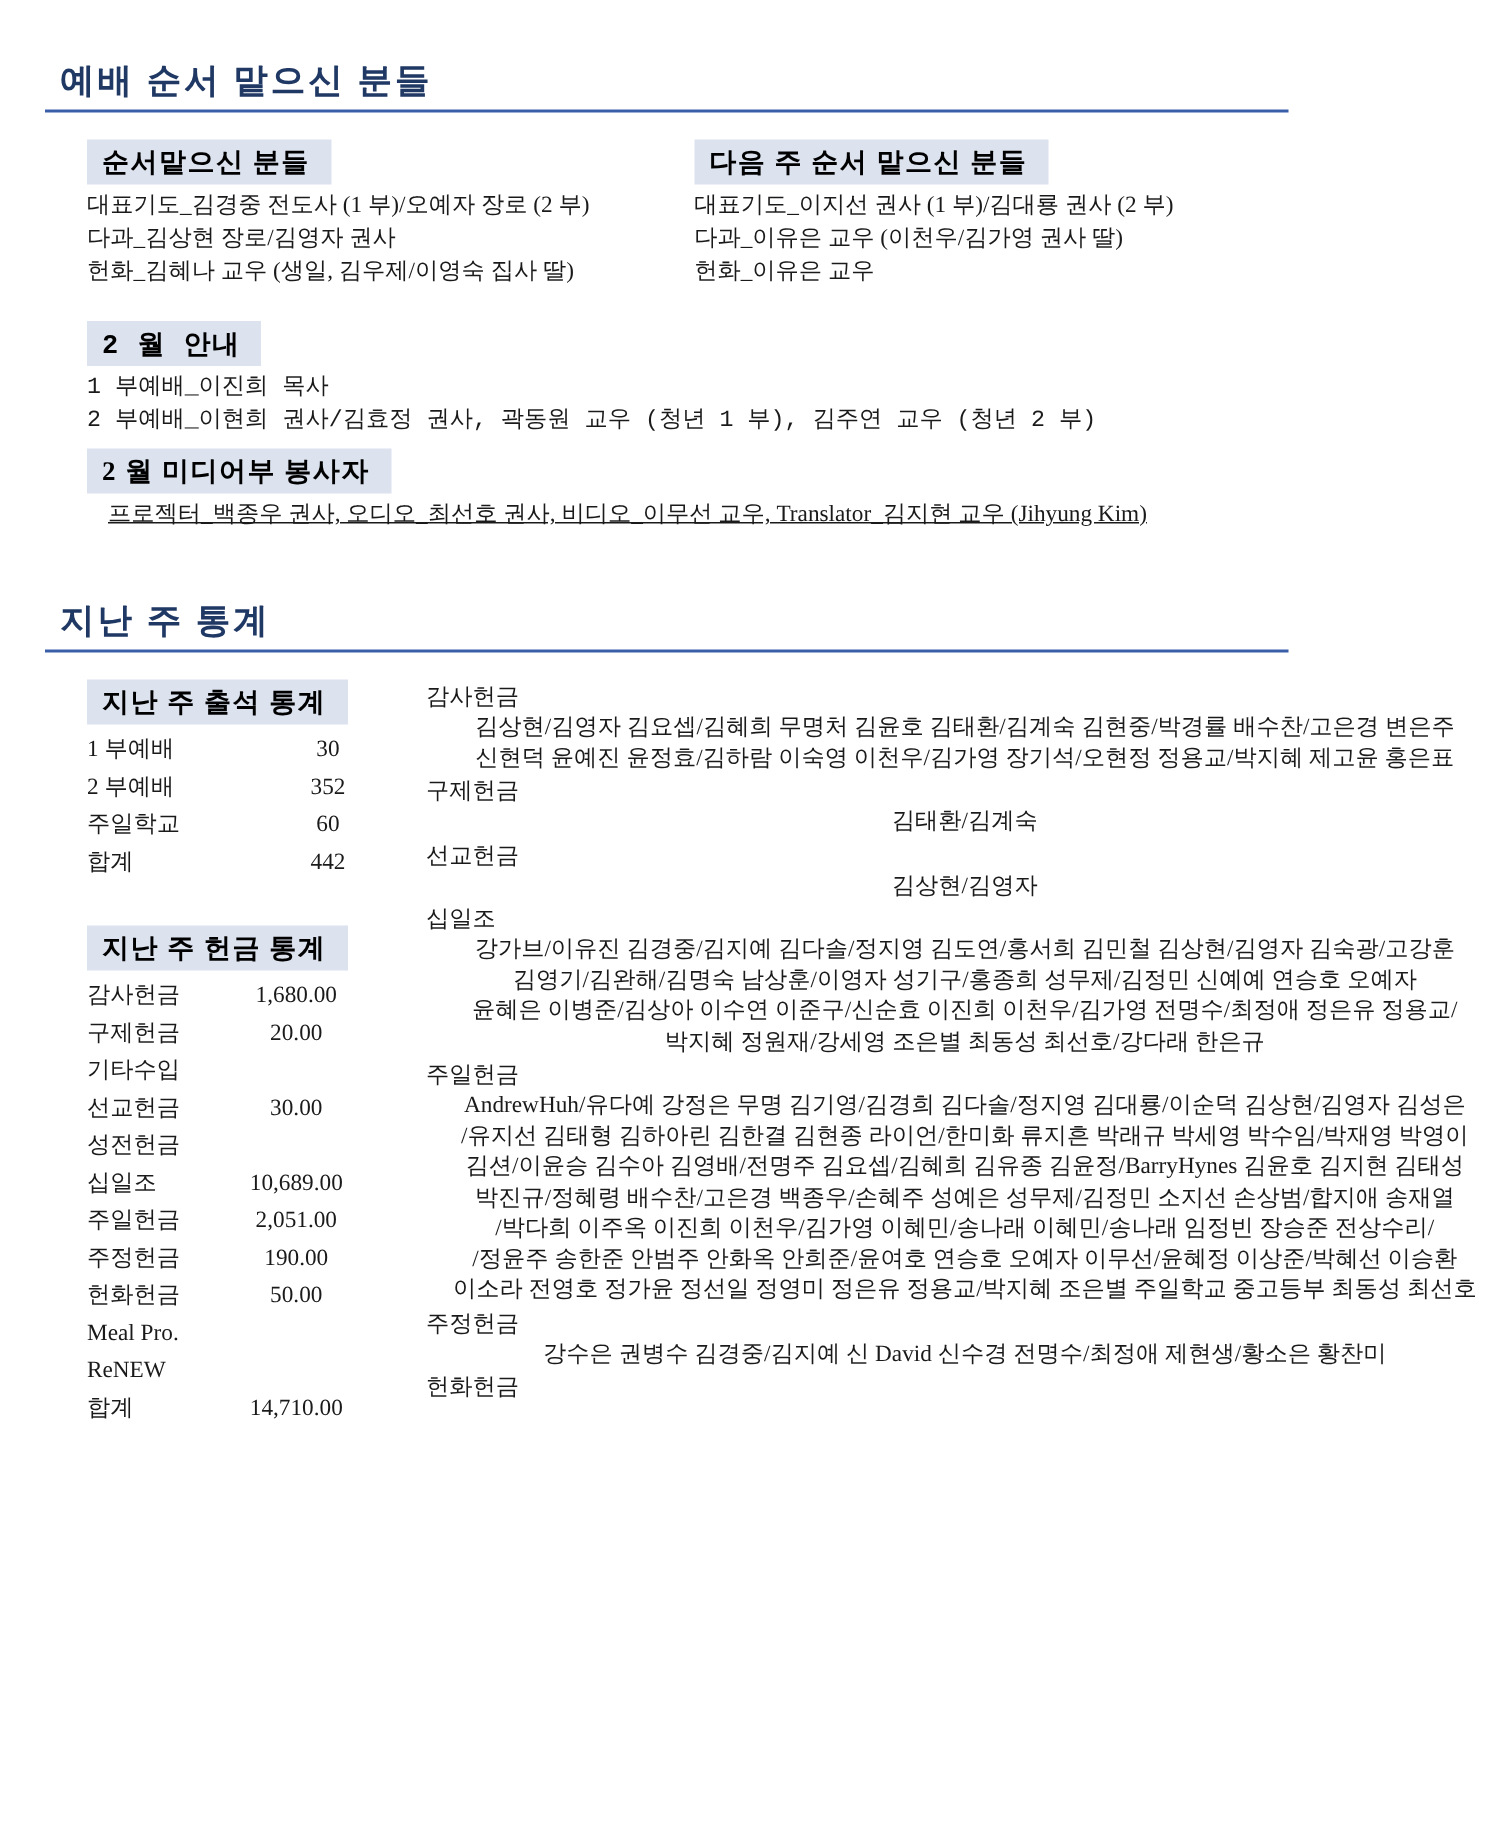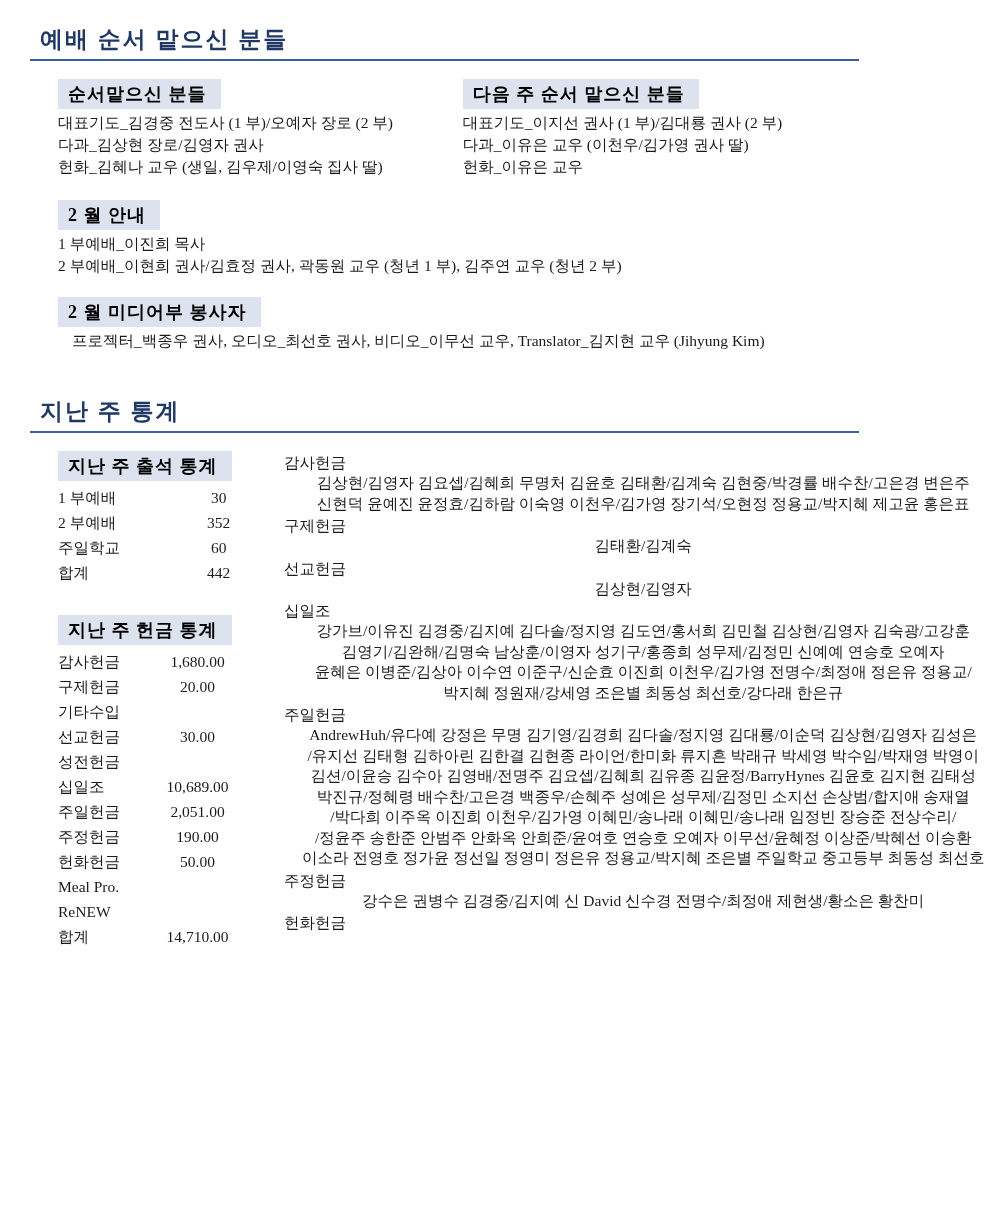--- a/index.html
+++ b/index.html
@@ -12,21 +12,21 @@
     background: #ffffff;
     font-family: "Liberation Serif", "DejaVu Serif", serif;
     color: #1a1a1a;
     position: relative;
   }
   .page {
     position: relative;
     width: 889px;
     height: 1214px;
     box-sizing: border-box;
-    padding: 0 30px;
+    padding: 14px 30px;
   }
 
   
   .section-title {
     font-size: 23px;
     font-weight: bold;
     color: #1f3864;
     letter-spacing: 2px;
     padding: 0 0 4px 10px;
     border-bottom: 2px solid #3b5ea8;
@@ -58,23 +58,23 @@
   }
   .col-left { width: 470px; }
   .col-right { width: 460px; }
   .line {
     font-size: 15.5px;
     line-height: 22px;
     white-space: nowrap;
   }
   .list-block { margin-top: 3px; }
 
-  .feb-block { margin-top: 22px; }
+  .feb-block { margin-top: 22px; font-family: Liberation Mono, monospace; }
   .feb-list { margin-top: 3px; }
-  .media-head { margin-top: 20px; }
+  .media-head { margin-top: 8px; text-decoration: underline; }
   .media-list { margin-top: 3px; padding-left: 14px; }
 
   
   .stats-area {
     display: flex;
     margin-top: 18px;
     padding-left: 28px;
   }
   .stats-left { width: 210px; flex: 0 0 210px; }
   .stats-right { flex: 1; padding-left: 16px; }

